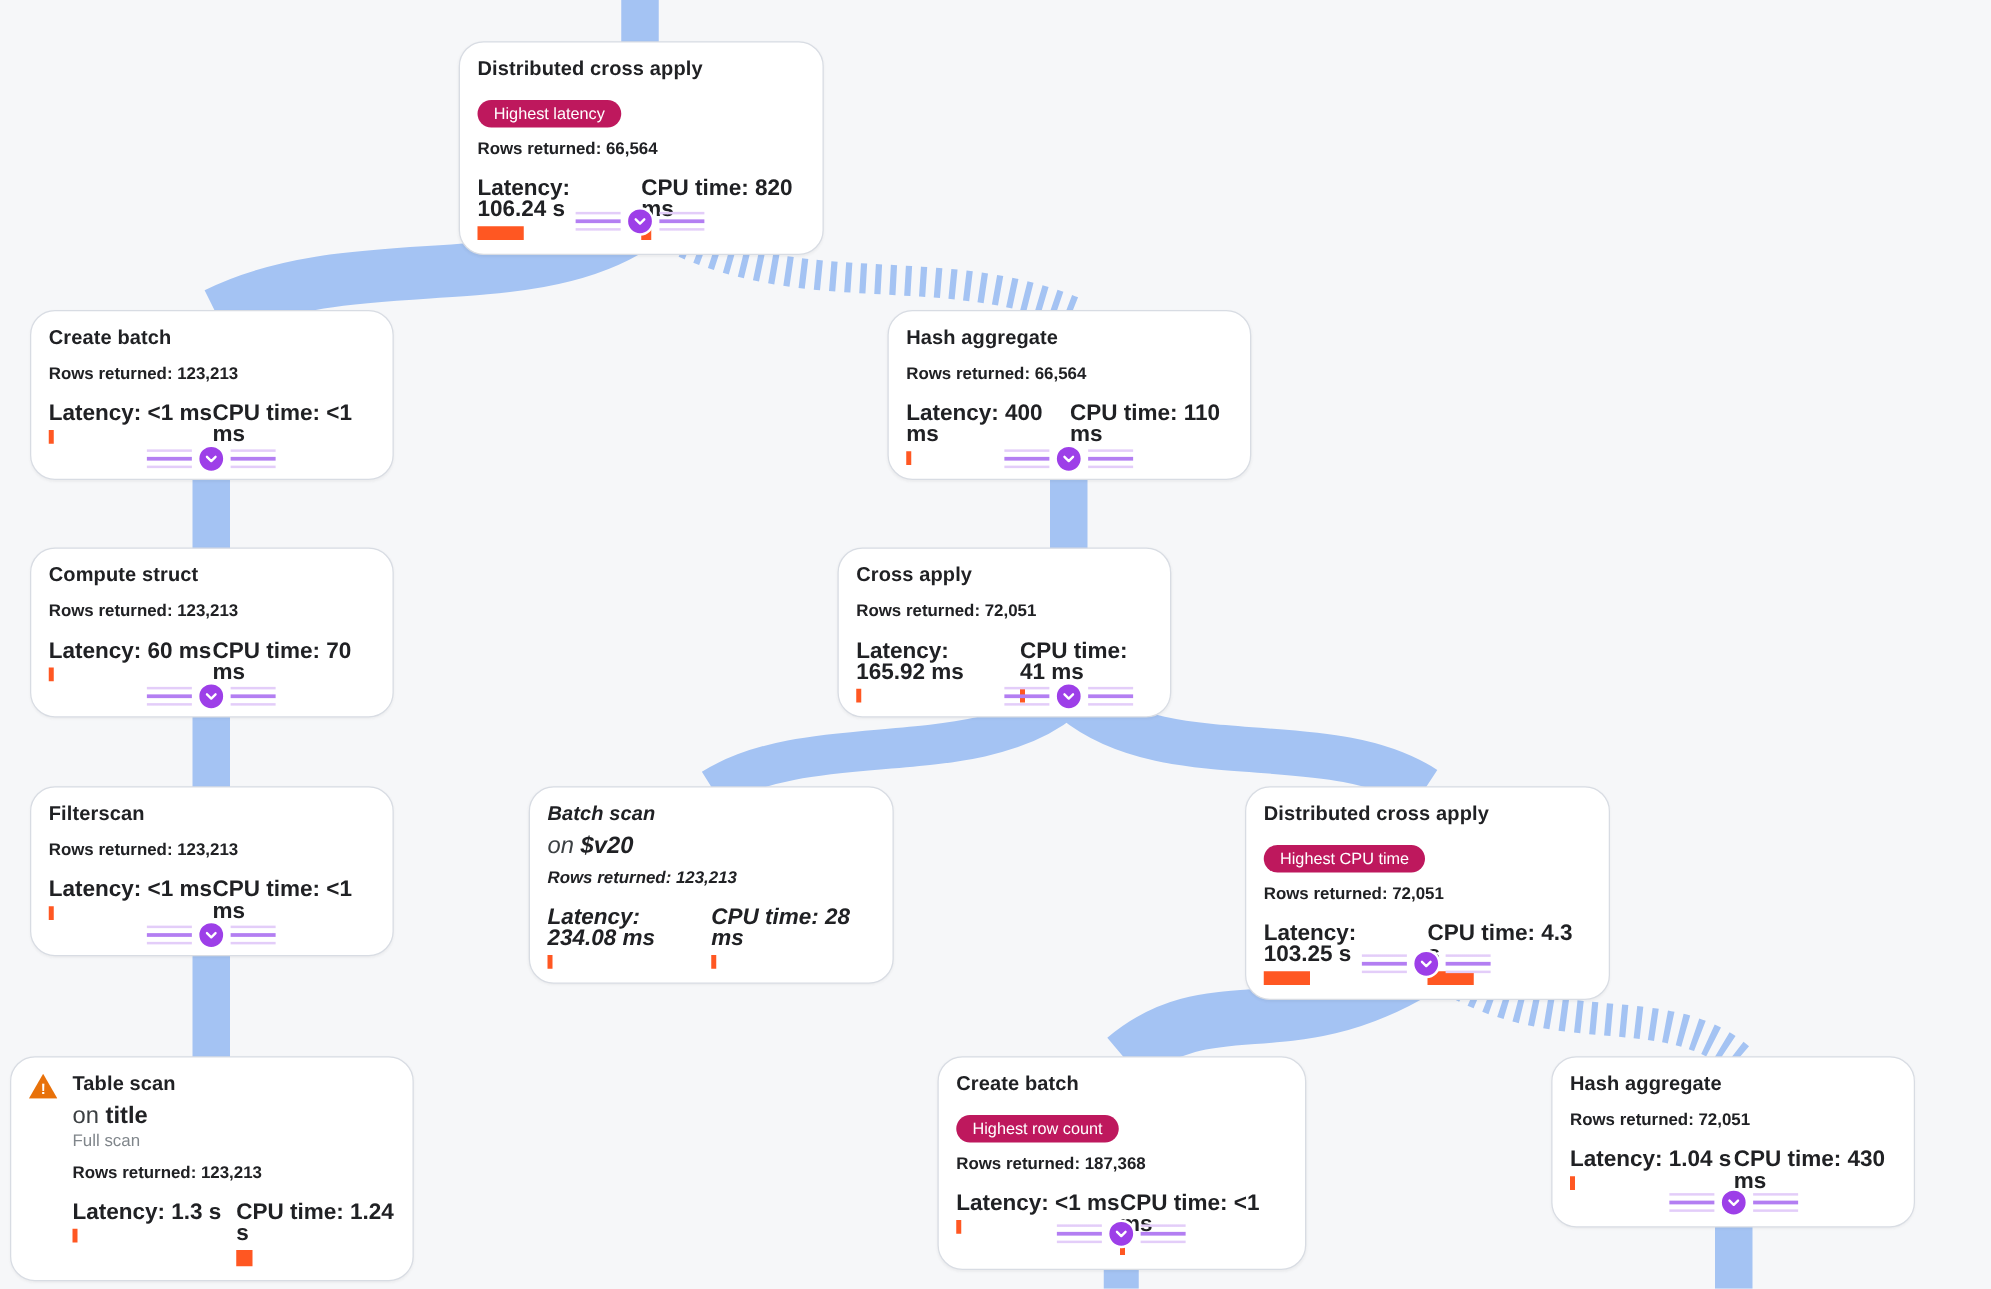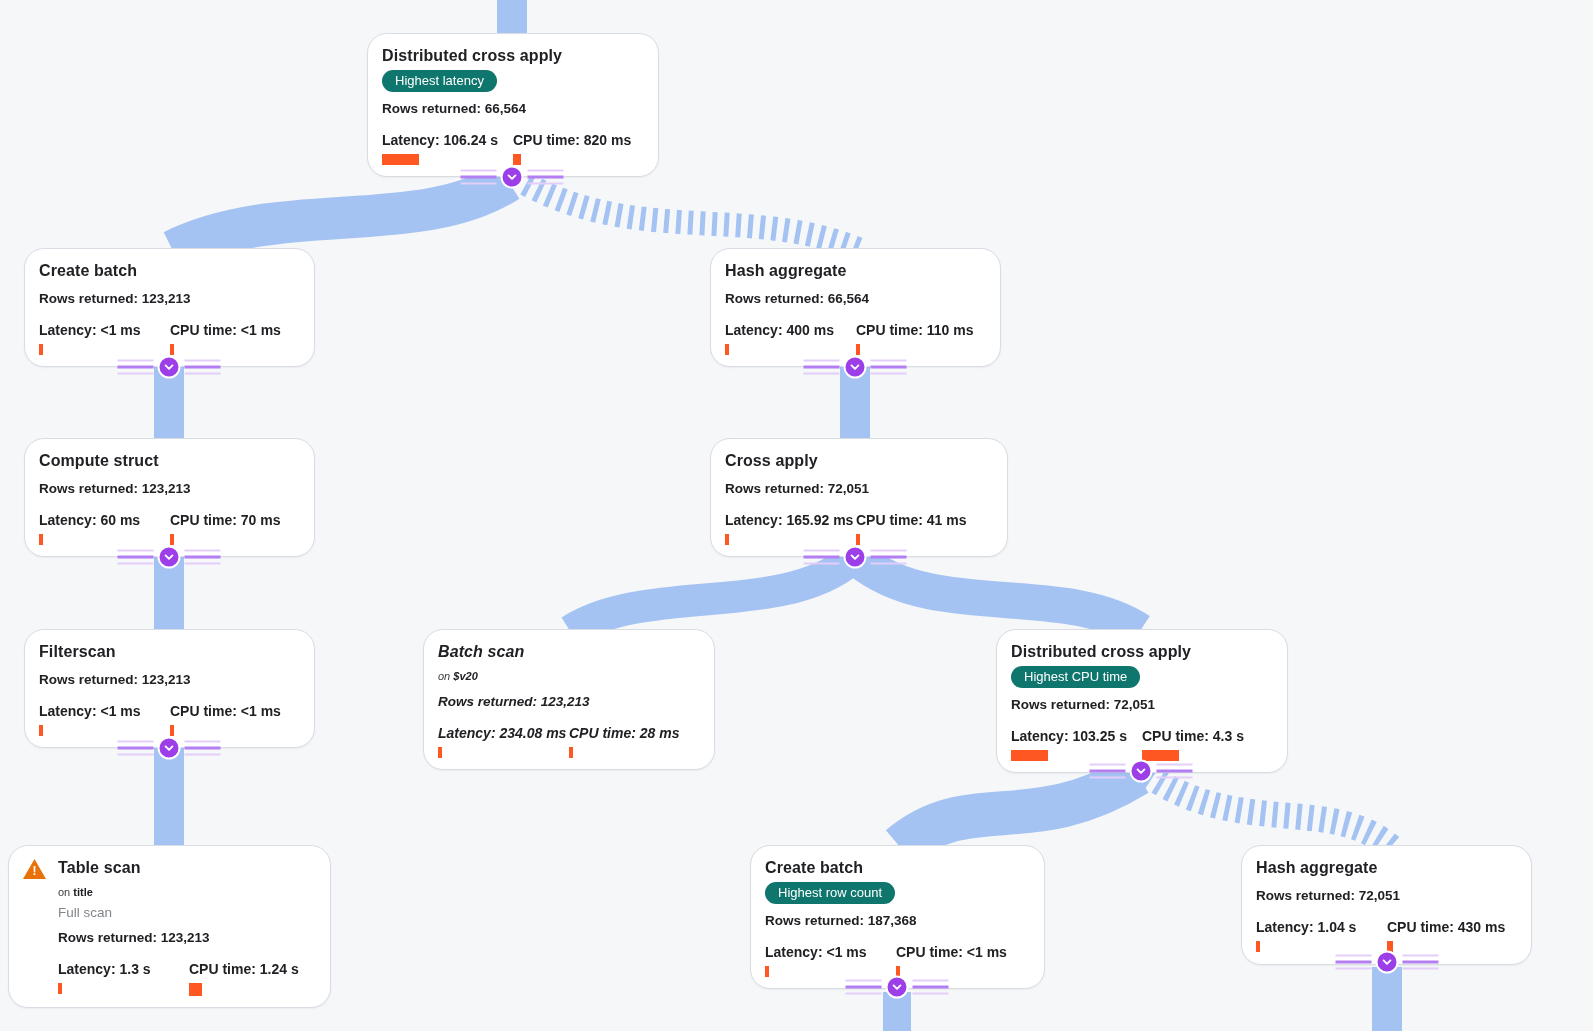--- a/index.html
+++ b/index.html
@@ -16,29 +16,29 @@
 
   
   .card{
     position:absolute;background:#ffffff;border:1px solid #d8dce3;border-radius:20px;
     box-sizing:border-box;padding:11px 14px;box-shadow:0 1px 2px rgba(60,64,67,.06);
   }
   .card-row{display:flex;align-items:flex-start;gap:12px}
   .content-col{flex:1;min-width:0}
   .title{font-size:16px;font-weight:700;color:#202124;letter-spacing:.1px;line-height:22px}
   .badge{
-    display:inline-block;background:#0f766e;color:#fff;font-size:13px;line-height:16px;
-    padding:3px 13px;border-radius:12px;margin-top:3px;
-  }
-  .sub{font-size:11px;color:#3c4043;margin-top:5px;line-height:17px}
+    display:inline-block;background:#be185d;color:#fff;font-size:13px;line-height:16px;
+    padding:3px 13px;border-radius:12px;margin-top:13px;
+  }
+  .sub{font-size:19px;color:#3c4043;margin-top:5px;line-height:17px}
   .sub .op-value{font-weight:700;color:#202124}
   .note{font-size:13.5px;color:#80868b;margin-top:3px;line-height:17px}
   .rows{font-size:13.5px;font-weight:700;color:#202124;margin-top:8px;line-height:17px}
   .metrics{display:grid;grid-template-columns:131px auto;margin-top:15px}
-  .metric-label{font-size:14px;font-weight:700;color:#202124;line-height:17px}
+  .metric-label{font-size:18px;font-weight:700;color:#202124;line-height:17px}
   .bar{background:#ff5722;margin-top:5px}
 
   
   .warn-icon{
     position:relative;width:23px;height:20px;margin-top:2px;flex:none;
     background:#e8710a;clip-path:polygon(50% 0,100% 100%,0 100%);
   }
   .warn-icon::after{
     content:"!";position:absolute;left:0;right:0;bottom:1px;text-align:center;
     color:#fff;font-size:12px;font-weight:700;
@@ -155,21 +155,21 @@
             <div class="bar" style="width: 4px; height: 11px;"></div>
           </div>
           <div class="m-cpu">
             <div class="metric-label">CPU time: 70 ms</div>
             <div class="bar" style="width: 4px; height: 11px;"></div>
           </div>
         </div>
       </div>
     </div>
   </div>
-    <div class="card" style="left: 710px; top: 438px; width: 298px; min-height: 115px;">
+    <div class="card" style="left: 670px; top: 438px; width: 267px; min-height: 115px;">
     <div class="card-row">
 
       <div class="content-col">
         <div class="title">Cross apply</div>
 
         <div class="rows">Rows returned: 72,051</div>
         <div class="metrics">
           <div class="m-lat">
             <div class="metric-label">Latency: 165.92 ms</div>
             <div class="bar" style="width: 4px; height: 11px;"></div>

